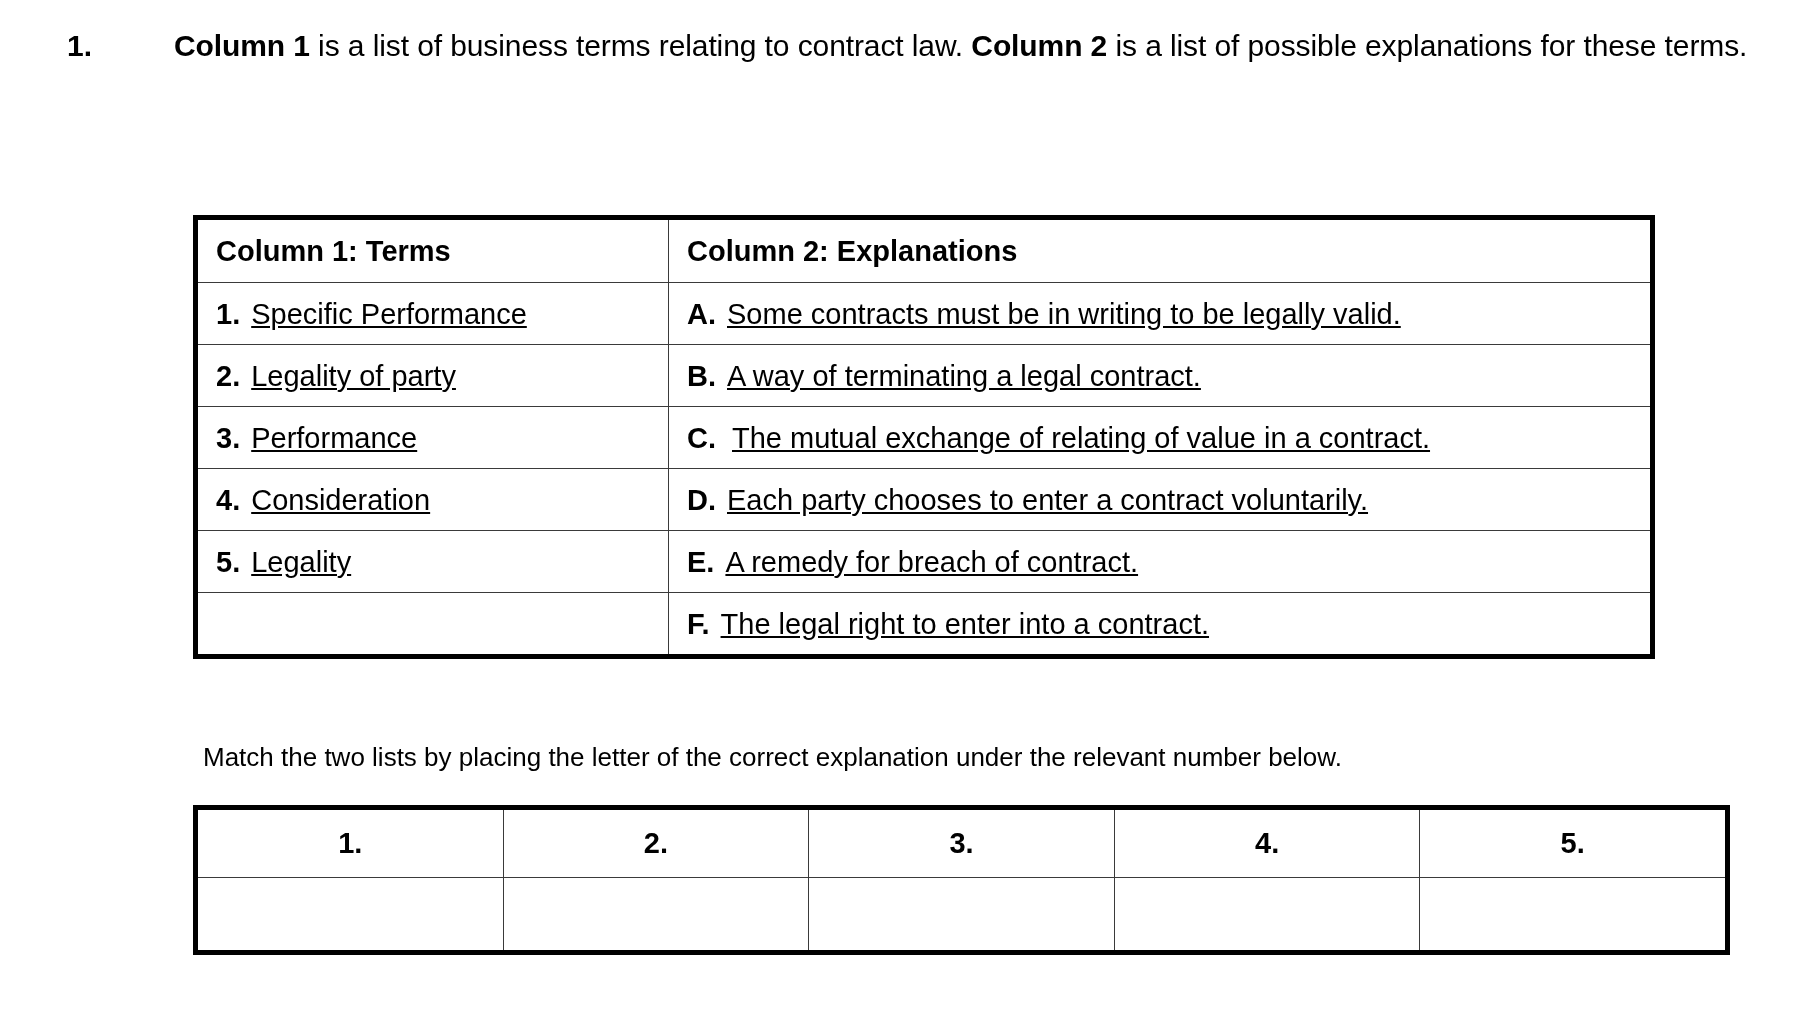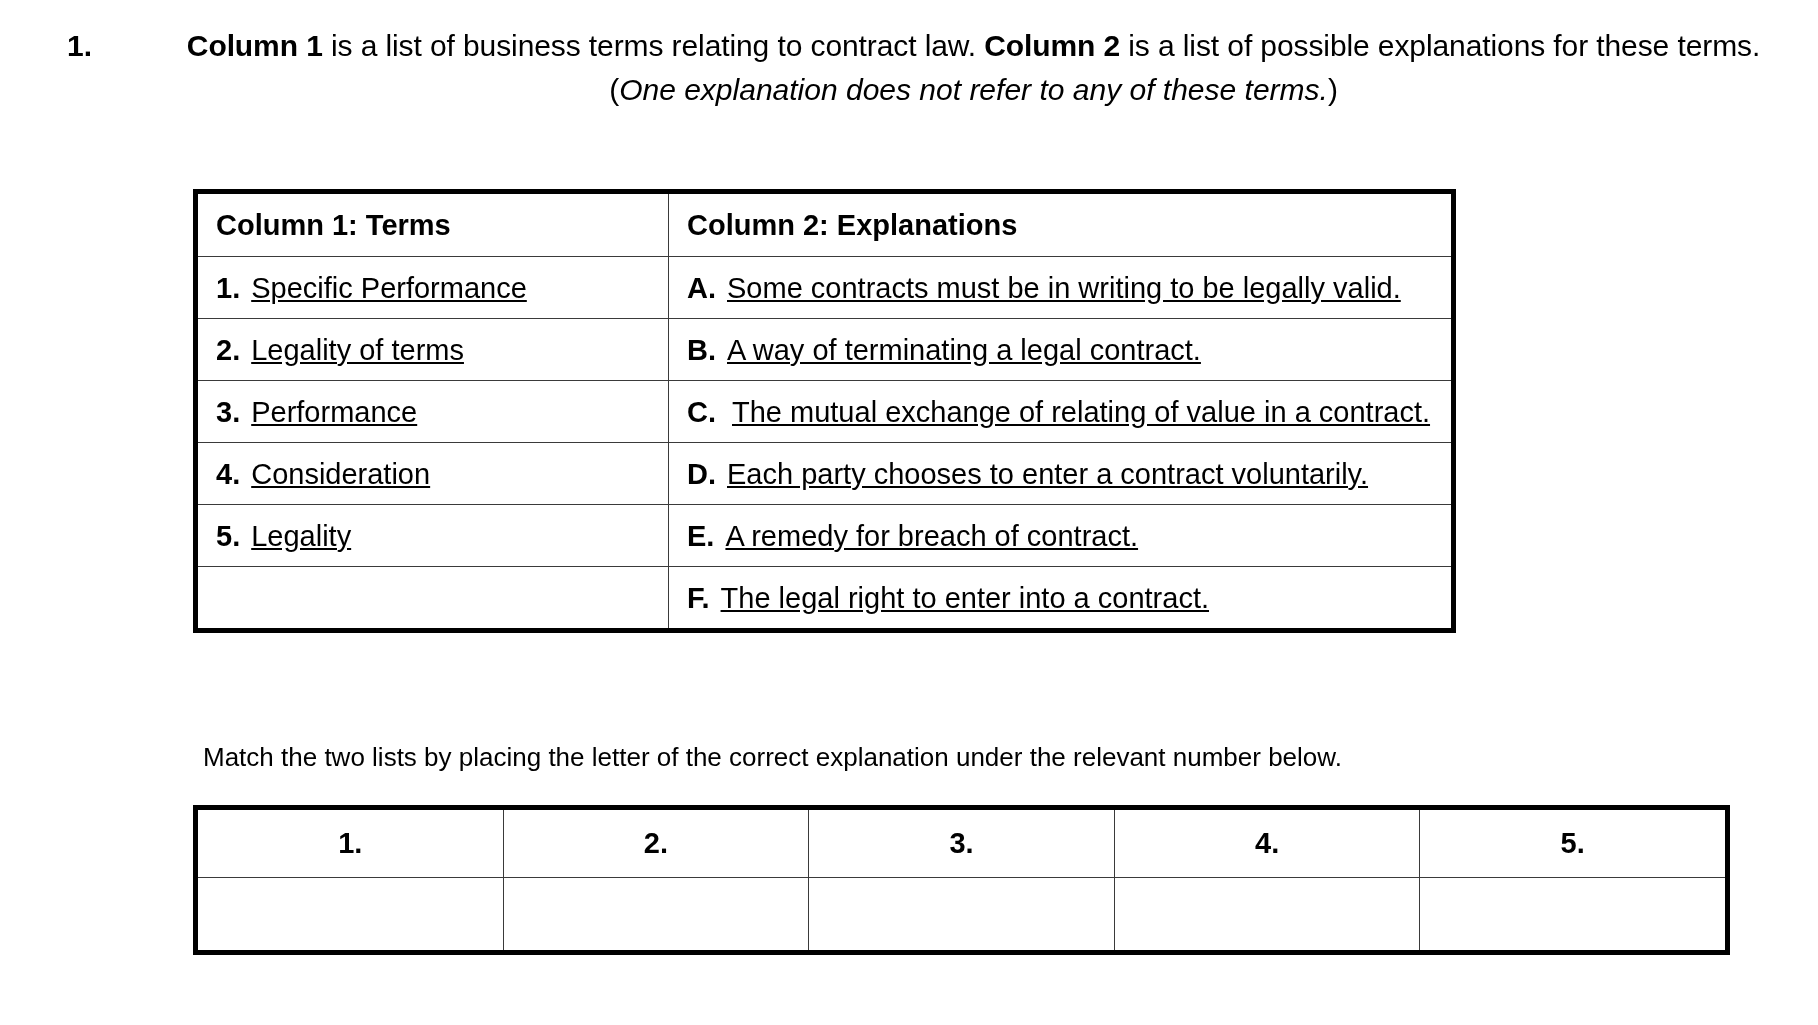--- a/index.html
+++ b/index.html
@@ -43,43 +43,42 @@
     font-weight: bold;
     font-size: 30px;
     line-height: 44px;
     padding-right: 0;
   }
 
   .q-body {
     flex: 1 1 auto;
     padding-left: 82px;
     padding-right: 45px;
-    text-align: center;
   }
 
   .q-para {
     font-size: 30px;
     line-height: 43px;
     letter-spacing: -0.1px;
   }
   .q-para b { font-weight: bold; }
 
   .q-note {
     font-size: 30px;
     line-height: 43px;
     margin-top: 1px;
   }
   .q-note i { font-style: italic; }
 
   
   .match-table-wrap {
     position: absolute;
     left: 193px;
-    top: 189px;
-    width: 1263px;
+    top: 215px;
+    width: 1462px;
   }
 
   table.match-table {
     border-collapse: collapse;
     table-layout: fixed;
     width: 100%;
     border: 5px solid #000000;
   }
 
   table.match-table td {
@@ -154,21 +153,20 @@
 </head>
 <body>
 
 <div class="page">
 
   <div class="question-block">
     <div class="q-row">
       <div class="q-number">1.</div>
       <div class="q-body">
         <div class="q-para"><b>Column 1</b><span> is a list of business terms relating to contract law. </span><b>Column 2</b><span> is a list of possible explanations for these terms.</span></div>
-        <div class="q-note"><span>(</span><i>One explanation does not refer to any of these terms.</i><span>)</span></div>
       </div>
     </div>
   </div>
 
   <div class="match-table-wrap">
     <table class="match-table">
       <tbody>
         <tr class="header-row">
           <td class="col-a">Column 1: Terms</td>
           <td class="col-b">Column 2: Explanations</td>
@@ -186,21 +184,21 @@
               <span class="item-key">A.</span>
               <span class="item-text">Some contracts must be in writing to be legally valid.</span>
             </div>
           </td>
         </tr>
 
         <tr>
           <td class="col-a">
             <div class="cell-inner">
               <span class="item-key">2.</span>
-              <span class="item-text">Legality of terms</span>
+              <span class="item-text">Legality of party</span>
             </div>
           </td>
           <td class="col-b">
             <div class="cell-inner">
               <span class="item-key">B.</span>
               <span class="item-text">A way of terminating a legal contract.</span>
             </div>
           </td>
         </tr>
 

